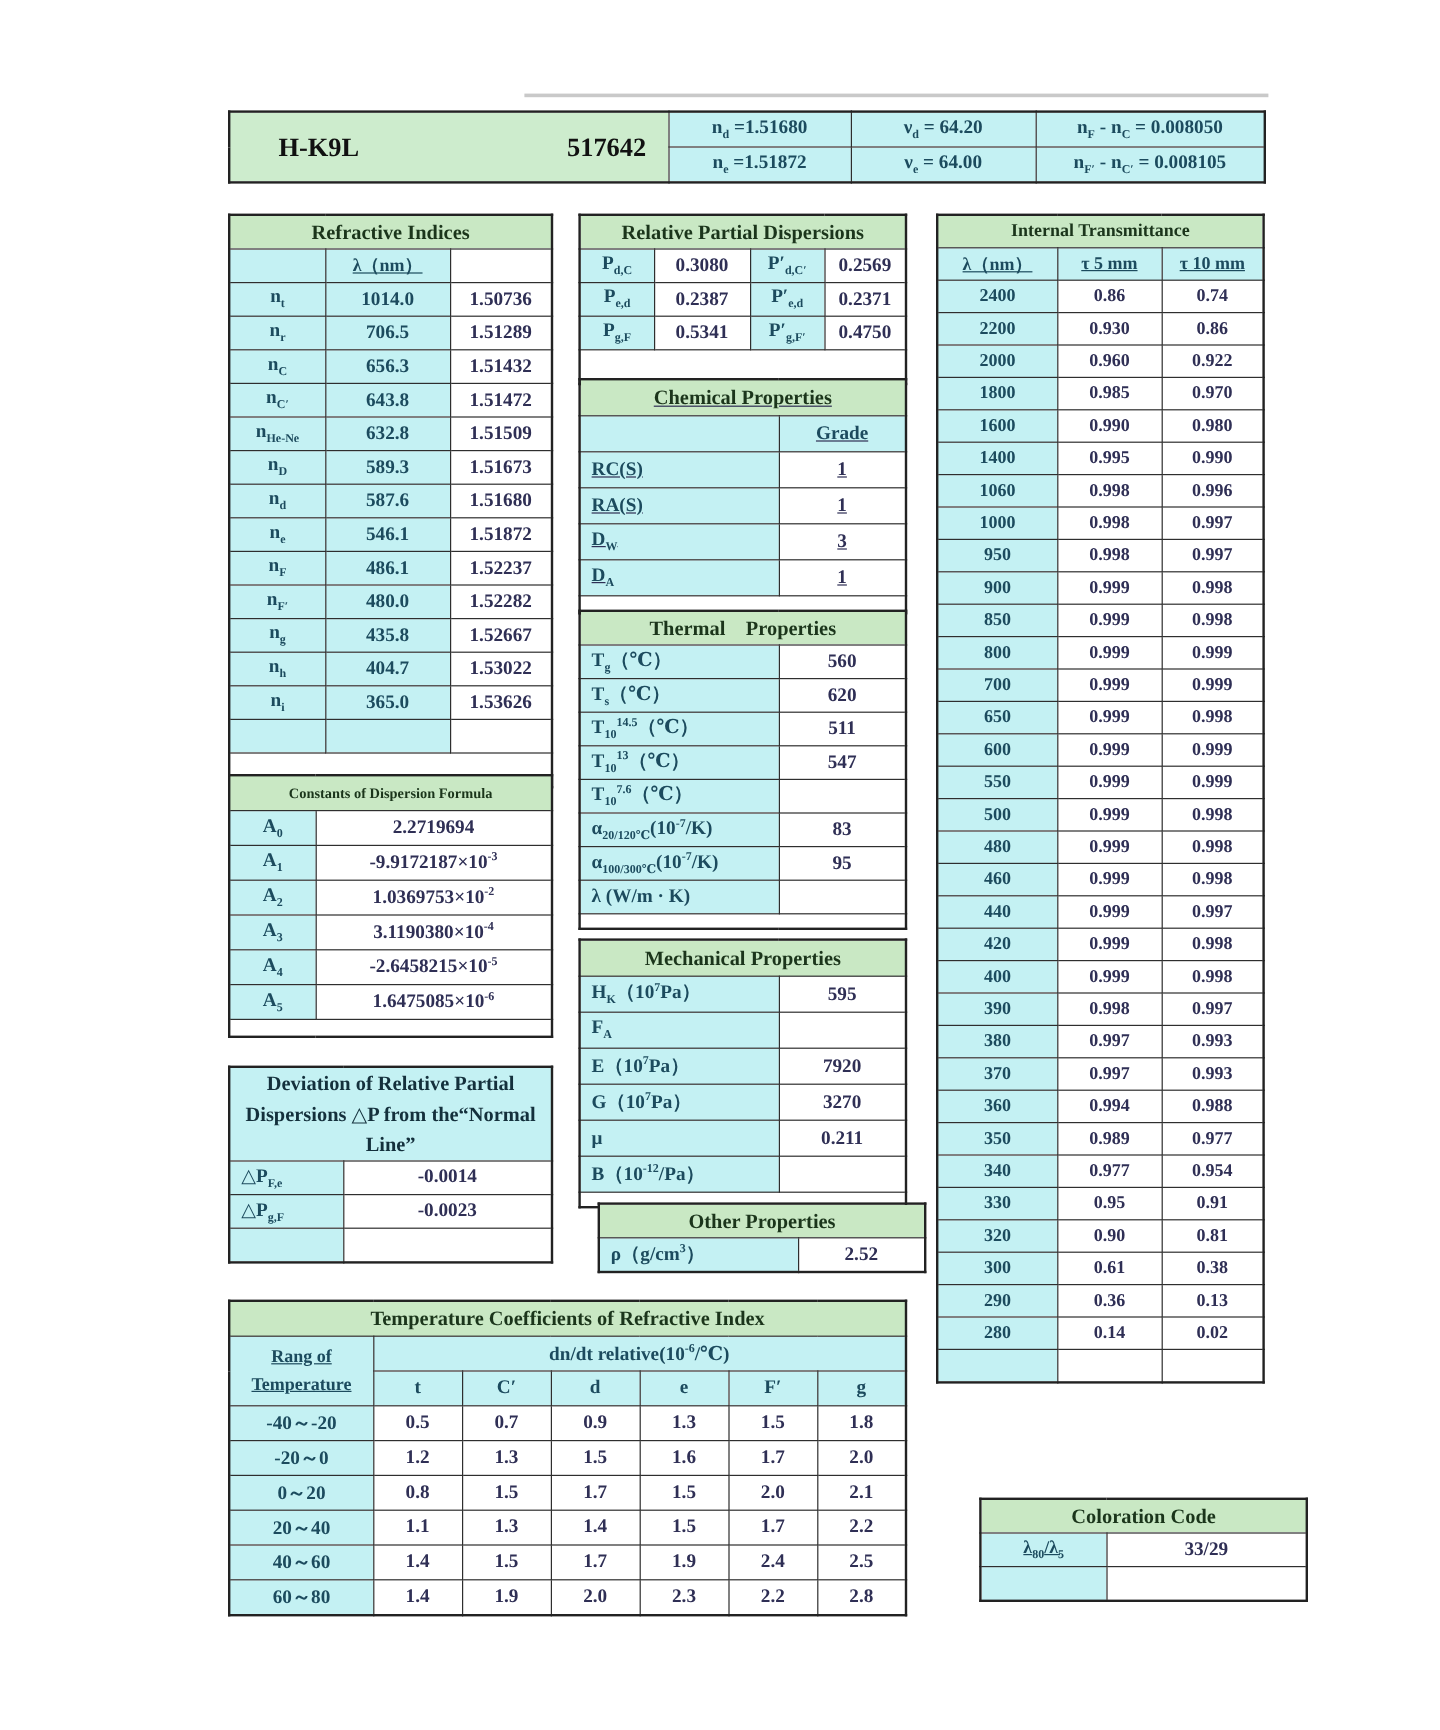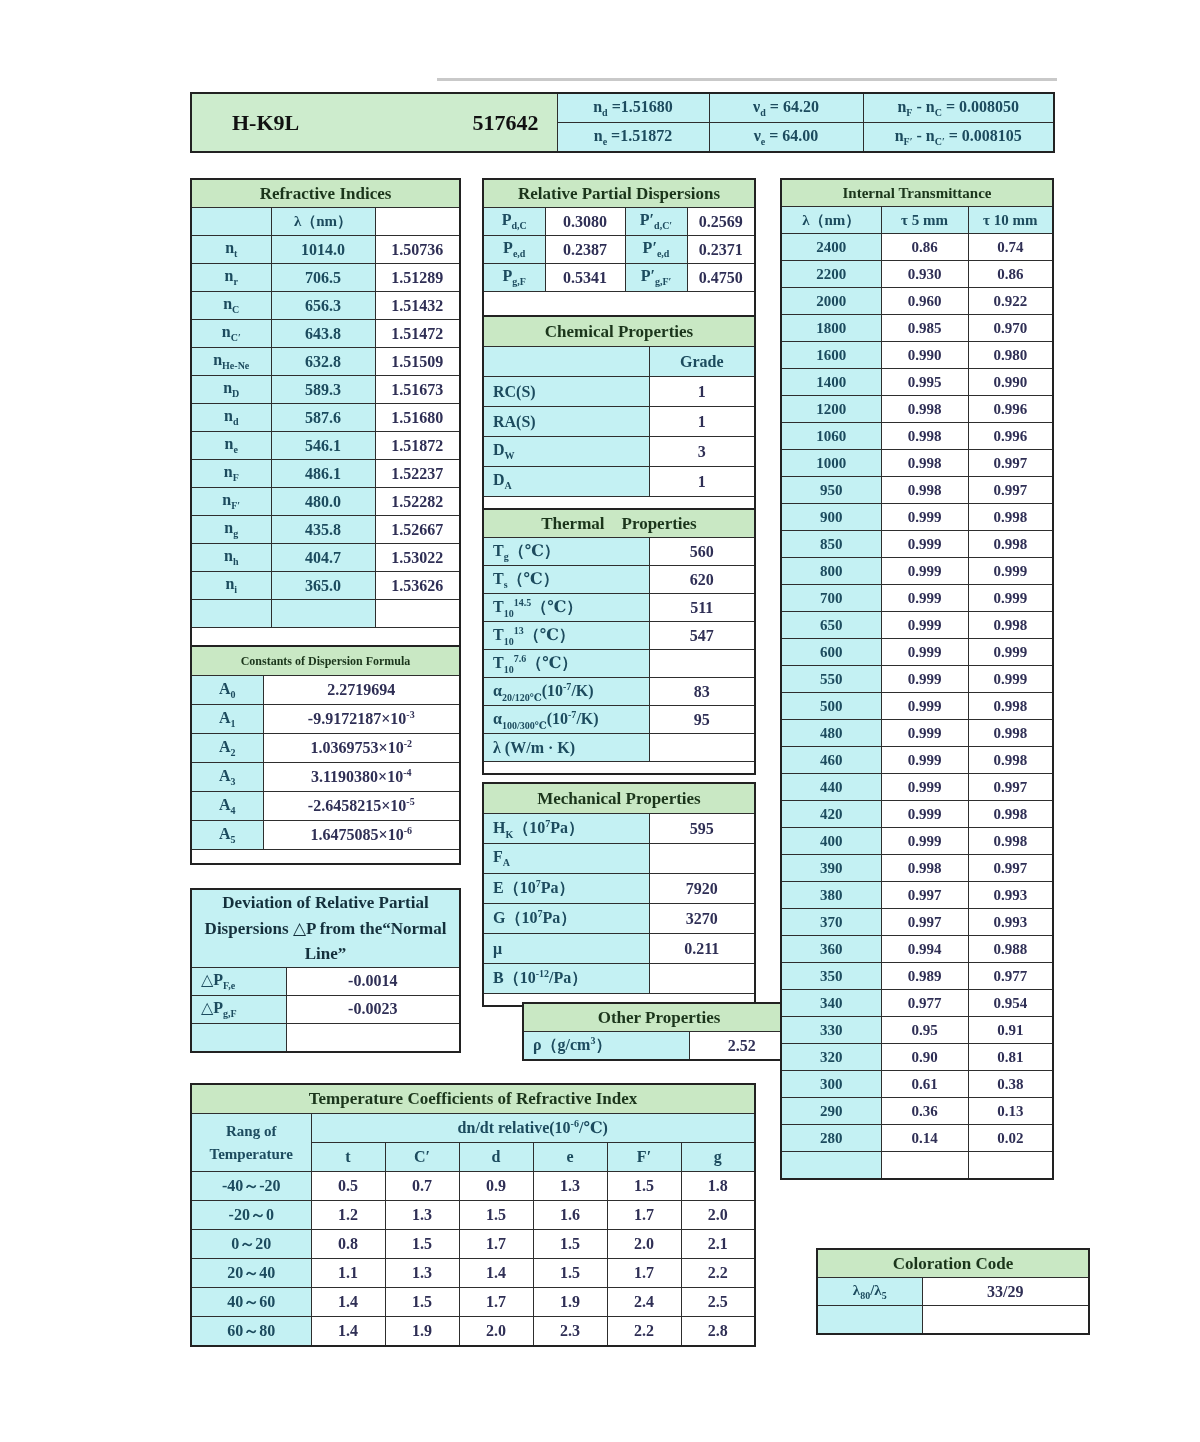--- a/index.html
+++ b/index.html
@@ -28,21 +28,21 @@
   #dev td{height:27px;}
   #rpd td{height:27px;text-align:center;}
   #chem td{height:29px;}
   #therm td{height:27px;}
   #mech td{height:29px;}
   #oth td{height:27px;}
   #trans td{height:26px;font-size:15px;}
   #colr td{height:27px;}
   #temp td{height:28px;}
   .hdrline{position:absolute;background:#c9c9c9;}
-  .thin{font-size:15px;}
+  .thin{font-size:15px;text-decoration:underline;}
 </style>
 </head>
 <body>
 
 <div id="page">
 
   <div class="hdrline" style="left:437px;top:78px;width:620px;height:3px;"></div>
 
   <div class="block" style="left:190px;top:92px;width:865px;">
     <table id="hdr">
@@ -277,21 +277,21 @@
           </tr>
         </tbody>
       <tfoot>
           <tr>
             <td colspan="4" class="sp"></td>
           </tr>
         </tfoot>
     </table>
   </div>
 
-  <div class="block" style="left:482px;top:315px;width:274px;">
+  <div class="block" style="left:482px;top:315px;width:274px;text-decoration:underline;">
     <table id="chem">
       <colgroup>
           <col style="width:166px">
           <col>
         </colgroup>
       <thead>
         <tr>
           <td colspan="2" class="green title">Chemical Properties</td>
         </tr>
         <tr>
@@ -416,21 +416,21 @@
           </tr>
         </tbody>
       <tfoot>
           <tr>
             <td colspan="2" class="sp" style="height:11px"></td>
           </tr>
         </tfoot>
     </table>
   </div>
 
-  <div class="block" style="left:482px;top:1002px;width:274px;padding-left:40px;">
+  <div class="block" style="left:458px;top:1002px;width:274px;padding-left:40px;">
     <table id="oth">
       <colgroup>
           <col style="width:166px">
           <col>
         </colgroup>
       <thead>
         <tr>
           <td colspan="2" class="green title">Other Properties</td>
         </tr>
       </thead>
@@ -483,25 +483,20 @@
           </tr>
           <tr>
             <td class="cyan">1600</td>
             <td class="white">0.990</td>
             <td class="white">0.980</td>
           </tr>
           <tr>
             <td class="cyan">1400</td>
             <td class="white">0.995</td>
             <td class="white">0.990</td>
-          </tr>
-          <tr>
-            <td class="cyan">1200</td>
-            <td class="white">0.998</td>
-            <td class="white">0.996</td>
           </tr>
           <tr>
             <td class="cyan">1060</td>
             <td class="white">0.998</td>
             <td class="white">0.996</td>
           </tr>
           <tr>
             <td class="cyan">1000</td>
             <td class="white">0.998</td>
             <td class="white">0.997</td>

